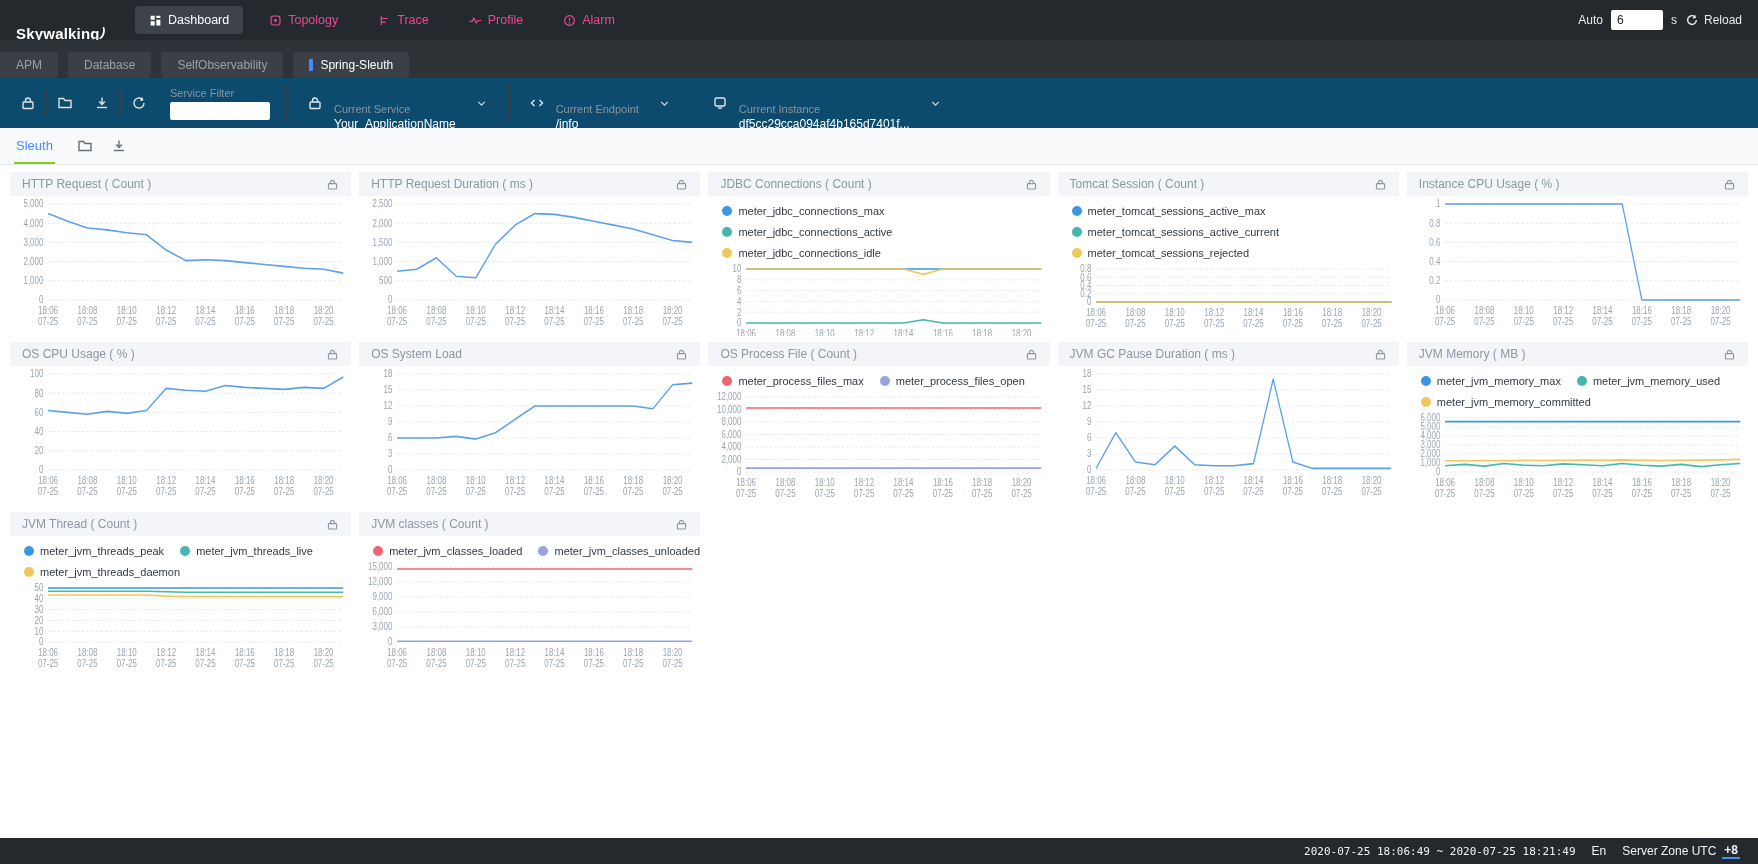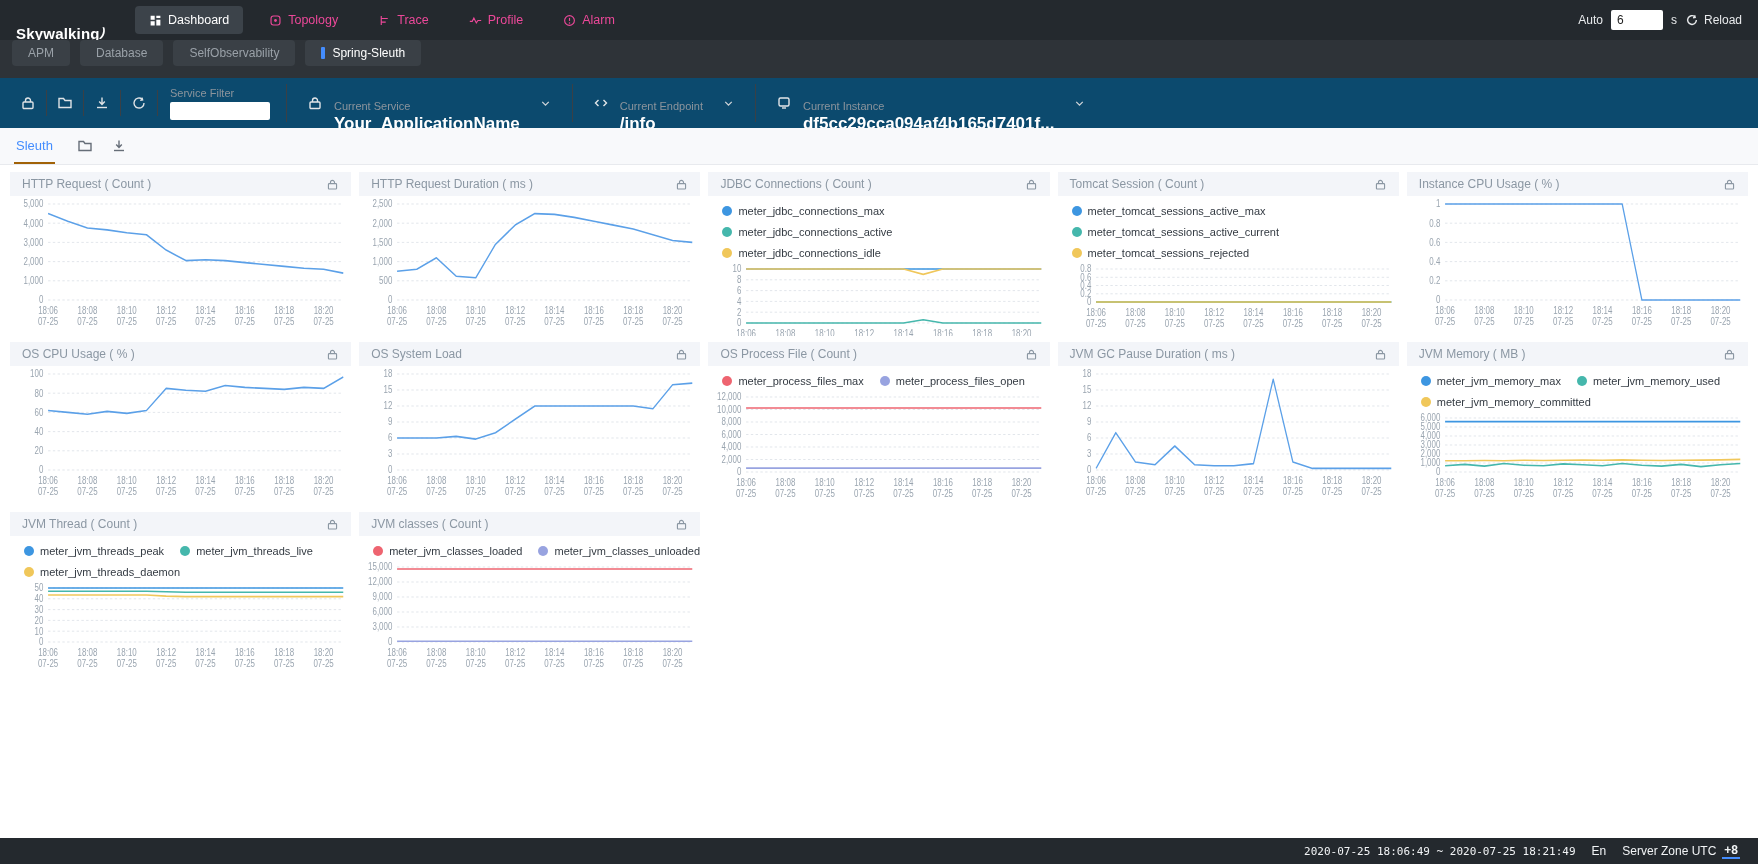--- a/index.html
+++ b/index.html
@@ -15,42 +15,42 @@
   .swoosh { color:#fff; font-weight:bold; font-size:13px; transform:rotate(18deg); margin-left:1px; }
   .logo-sub { color:#8c98a5; font-size:9.5px; margin-top:3px; }
   .menu { display:flex; align-items:center; gap:12px; }
   .mitem { display:flex; align-items:center; gap:6px; color:#ec4899; font-size:12.5px; padding:7px 14px; border-radius:4px; cursor:pointer; }
   .mitem.active { background:#3c434a; color:#fff; }
   .top-right { margin-left:auto; display:flex; align-items:center; gap:8px; color:#e8eaec; font-size:12px; }
   .auto-input { width:52px; height:20px; border:none; border-radius:2px; background:#fff; font-size:12px; padding:0 6px; color:#222; }
   .reload-btn { display:flex; align-items:center; gap:5px; cursor:pointer; color:#e8eaec; }
 
   
-  .pagebar { height:38px; background:#2e3338; display:flex; align-items:flex-start; gap:10px; padding:0 12px; flex:none; }
+  .pagebar { height:38px; background:#2e3338; display:flex; align-items:flex-end; gap:10px; padding:0 0; flex:none; }
   .pill { background:#3a4046; color:#9aa1a8; font-size:12px; padding:6px 16px; border-radius:4px; display:flex; align-items:center; gap:7px; cursor:pointer; }
   .pill.active { color:#fff; }
   .marker { width:4px; height:12px; background:#448dfe; border-radius:1px; display:inline-block; }
 
   
   .toolbar { height:50px; background:#0c4a6e; display:flex; align-items:center; padding:0 10px; flex:none; }
   .tool-icons { display:flex; align-items:center; height:28px; }
   .tool-btn { width:37px; height:26px; display:flex; align-items:center; justify-content:center; color:#dfe3e6; border-right:1px solid #3a4046; cursor:pointer; }
   .filter-block { margin:0 16px 0 12px; display:flex; flex-direction:column; gap:3px; }
   .filter-label { color:#8c949c; font-size:11px; }
   .filter-input { width:100px; height:18px; border:none; border-radius:2px; background:#fff; padding:0 4px; font-size:12px; }
   .selector { display:flex; align-items:center; gap:11px; padding:0 20px; border-left:1px solid #3a4046; height:38px; cursor:pointer; }
   .sel-text { display:flex; flex-direction:column; gap:2px;margin-top:28px; }
   .sel-label { color:#8c949c; font-size:11px; }
-  .sel-value { color:#fff; font-size:17px; font-weight:bold; white-space:nowrap; }
+  .sel-value { color:#fff; font-size:12px; font-weight:normal; white-space:nowrap; }
   .selector .ic { color:#e3e6e9; }
   .chev { color:#cfd4d8; margin-left:8px; }
 
   
   .subbar { height:37px; background:#f8f9fb; border-bottom:1px solid #e8eaee; display:flex; align-items:center; padding:0 14px; gap:22px; flex:none; }
-  .subtab { color:#448dfe; font-size:13px; height:100%; display:flex; align-items:center; border-bottom:2px solid #a16207; padding:0 2px; cursor:pointer; }
+  .subtab { color:#448dfe; font-size:13px; height:100%; display:flex; align-items:center; border-bottom:2px solid #84cc16; padding:0 2px; cursor:pointer; }
   .sub-icons { display:flex; gap:18px; color:#666e78; align-items:center; }
   .sub-icons .icn { cursor:pointer; }
 
   
   .charts { padding:7px 10px 0; display:grid; grid-template-columns:repeat(5,1fr); gap:6px 8px; flex:none; background:#fff; }
   .card { background:#fff; height:164px; overflow:hidden; }
   .card-head { height:24px; background:#f3f5f9; display:flex; align-items:center; padding:0 12px; justify-content:space-between; margin-bottom:2px; }
   .card-title { color:#8b97a3; font-size:12px; }
   .card-lock { color:#8b97a3; cursor:pointer; display:flex; }
   .legend { display:flex; flex-wrap:wrap; padding:2px 0 0 14px; column-gap:16px; }

